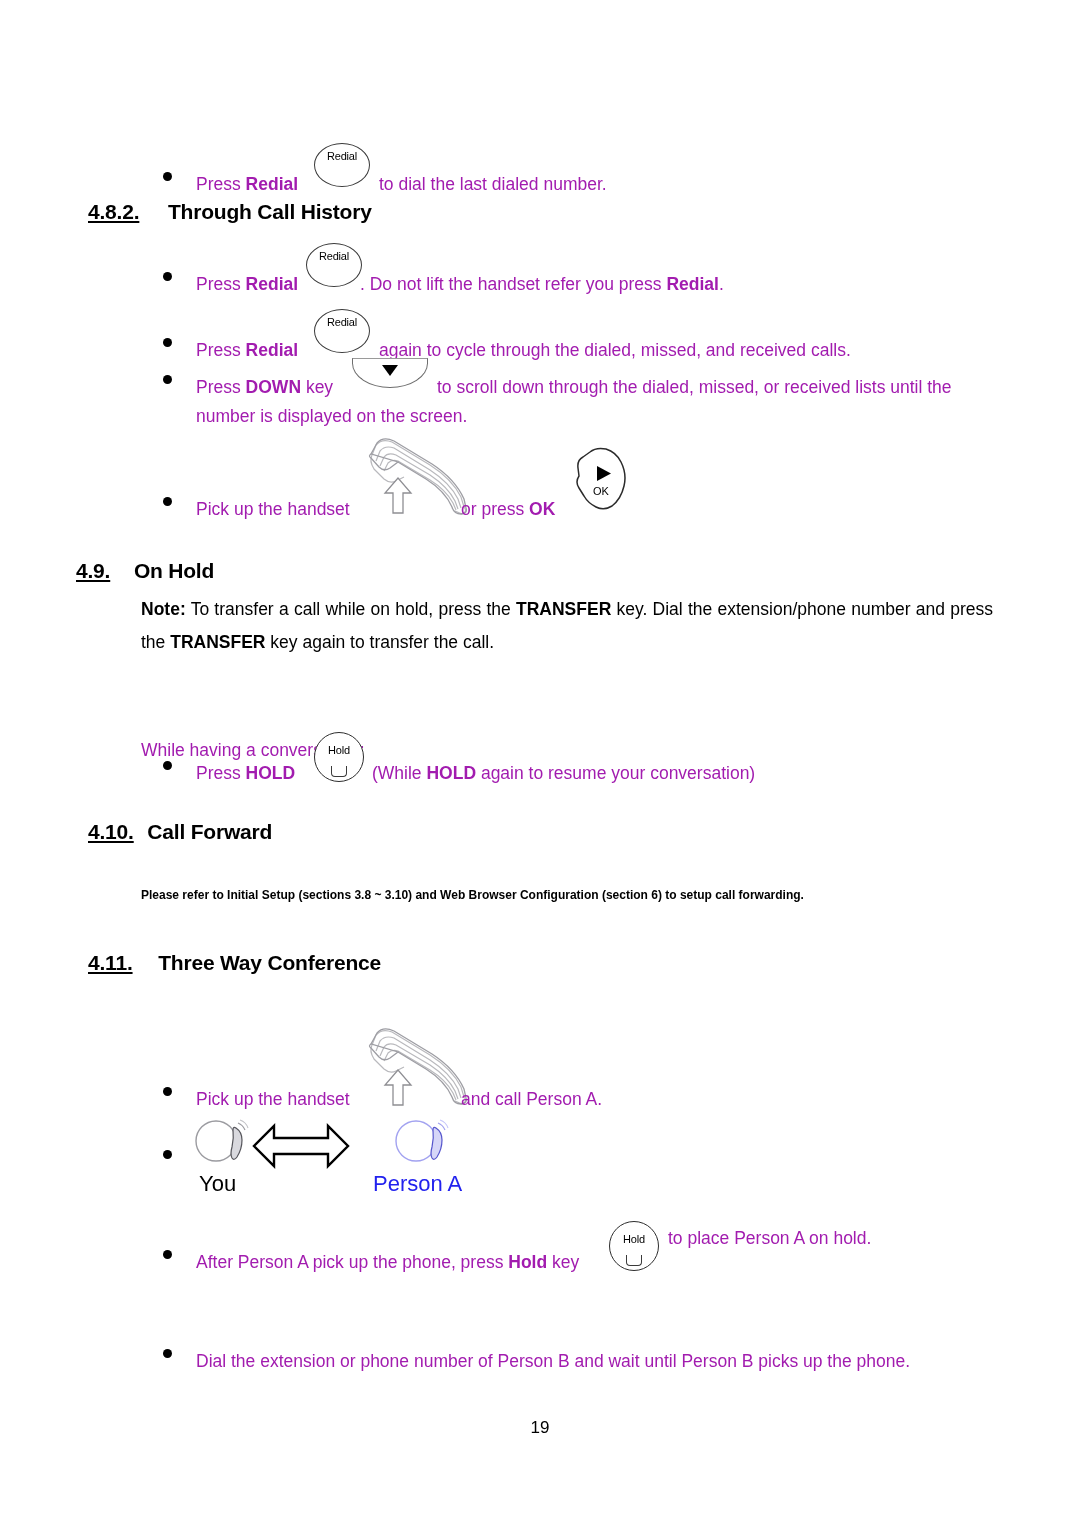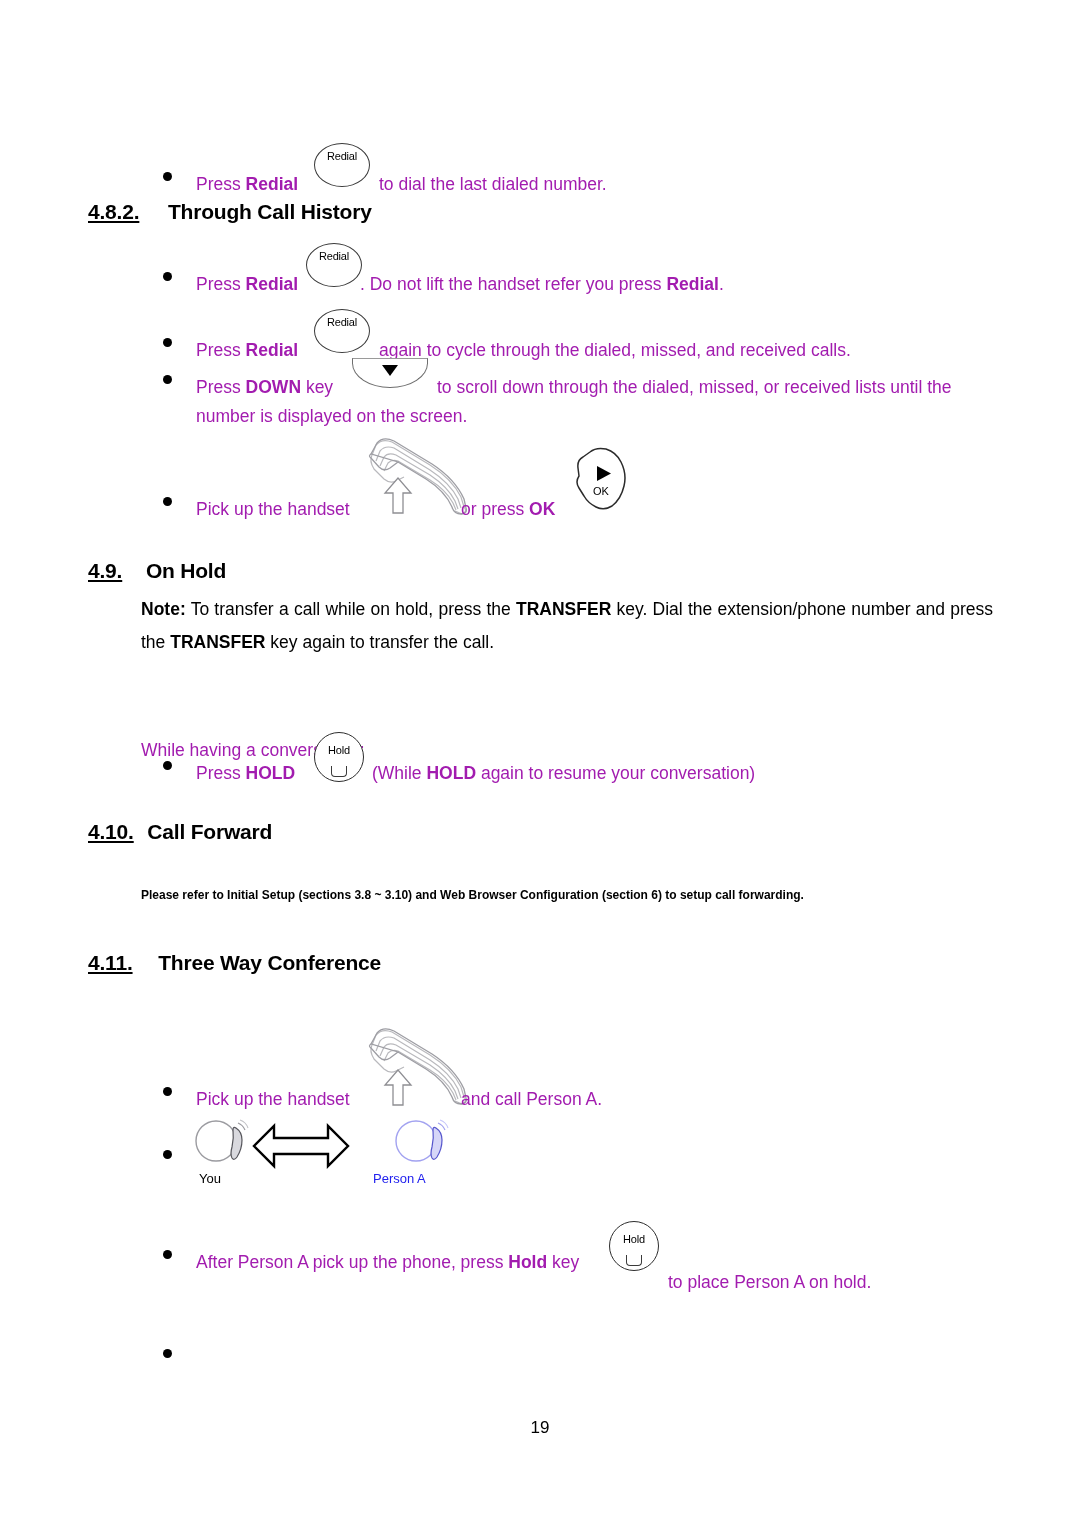--- a/index.html
+++ b/index.html
@@ -161,21 +161,21 @@
   .handset {
     position: absolute;
   }
   .handset svg { display: block; }
 
   
   .person-icon { position: absolute; }
   .person-icon svg { display: block; }
   .person-label {
     position: absolute;
-    font-size: 13px;
+    font-size: 22px;
     white-space: nowrap;
   }
   .dbl-arrow { position: absolute; }
   .dbl-arrow svg { display: block; }
 </style>
 </head>
 <body>
 
 <div class="page">
 
@@ -251,21 +251,21 @@
   </div>
 
   <div class="key-ok" style="left:572px; top:446px;">
     <svg width="58" height="66" viewBox="0 0 58 66">
       <path d="M18 6 Q24 1 34 3 Q44 6 49 16 Q55 28 52 40 Q49 53 40 60 Q32 65 24 61 Q16 57 12 50 L7 42 Q3 36 7 30 L6 22 Q5 14 11 11 Z" fill="#ffffff" stroke="#2b2b2b" stroke-width="1.5" stroke-linejoin="round"></path>
       <path d="M25 20 L39 27.5 L25 35 Z" fill="#000000"></path>
       <text x="29" y="49" font-family="Liberation Sans, sans-serif" font-size="11" text-anchor="middle" fill="#000">OK</text>
     </svg>
   </div>
 
-  <div class="heading" style="left:88px; top:559px;">
+  <div class="heading" style="left:76px; top:559px;">
     <span class="num">4.9.</span>
     <span style="margin-left:18px;">On Hold</span>
   </div>
 
   <div class="note-block" style="left:141px; top:593px; width:852px;">
     <b>Note:</b><span> To transfer a call while on hold, press the </span><b>TRANSFER</b><span> key. Dial the extension/phone number and press the </span><b>TRANSFER</b><span> key again to transfer the call.</span>
   </div>
 
   <div class="para" style="left:141px; top:732px;">While having a conversation:</div>
 
@@ -345,19 +345,20 @@
   <div class="person-label" style="left:373px; top:1171px; color:#2222ee;">Person A</div>
 
   <div class="bullet" style="left:163px; top:1250px;"></div>
   <div class="para" style="left:196px; top:1244px;">
     <span>After Person A pick up the phone, press </span><b>Hold</b><span> key</span>
   </div>
   <div class="key-hold" style="left:609px; top:1221px;">
     <span class="lbl">Hold</span>
     <span class="tab"></span>
   </div>
-  <div class="para" style="left:668px; top:1264px;"> to place Person A on hold.</div>
+  <div class="para" style="left:668px; top:1220px;"> to place Person A on hold.</div>
 
   <div class="bullet" style="left:163px; top:1349px;"></div>
+  <div class="para" style="left:196px; top:1343px;">Dial the extension or phone number of Person B and wait until Person B picks up the phone.</div>
 
   <div class="pagenum" style="left:0; top:1418px; width:1080px;">19</div>
 
 </div>
 
 </body></html>

